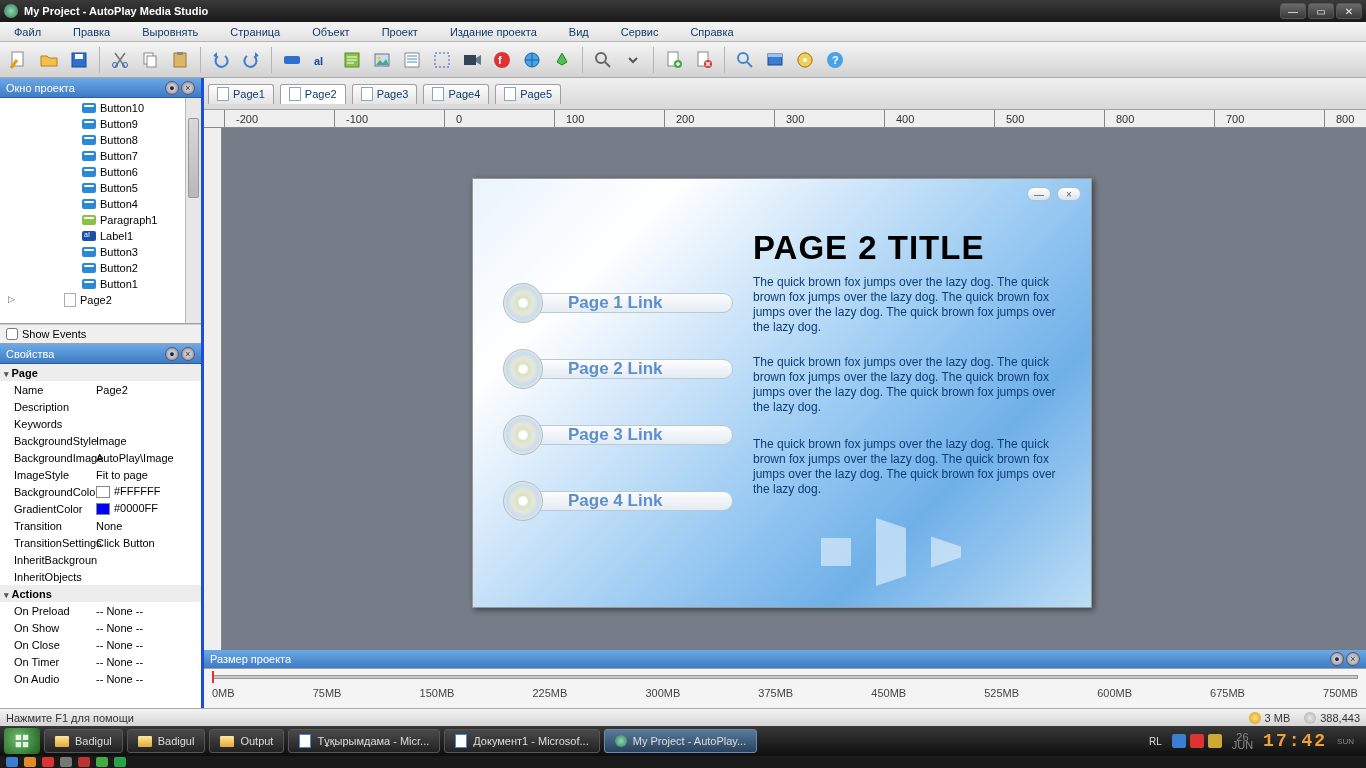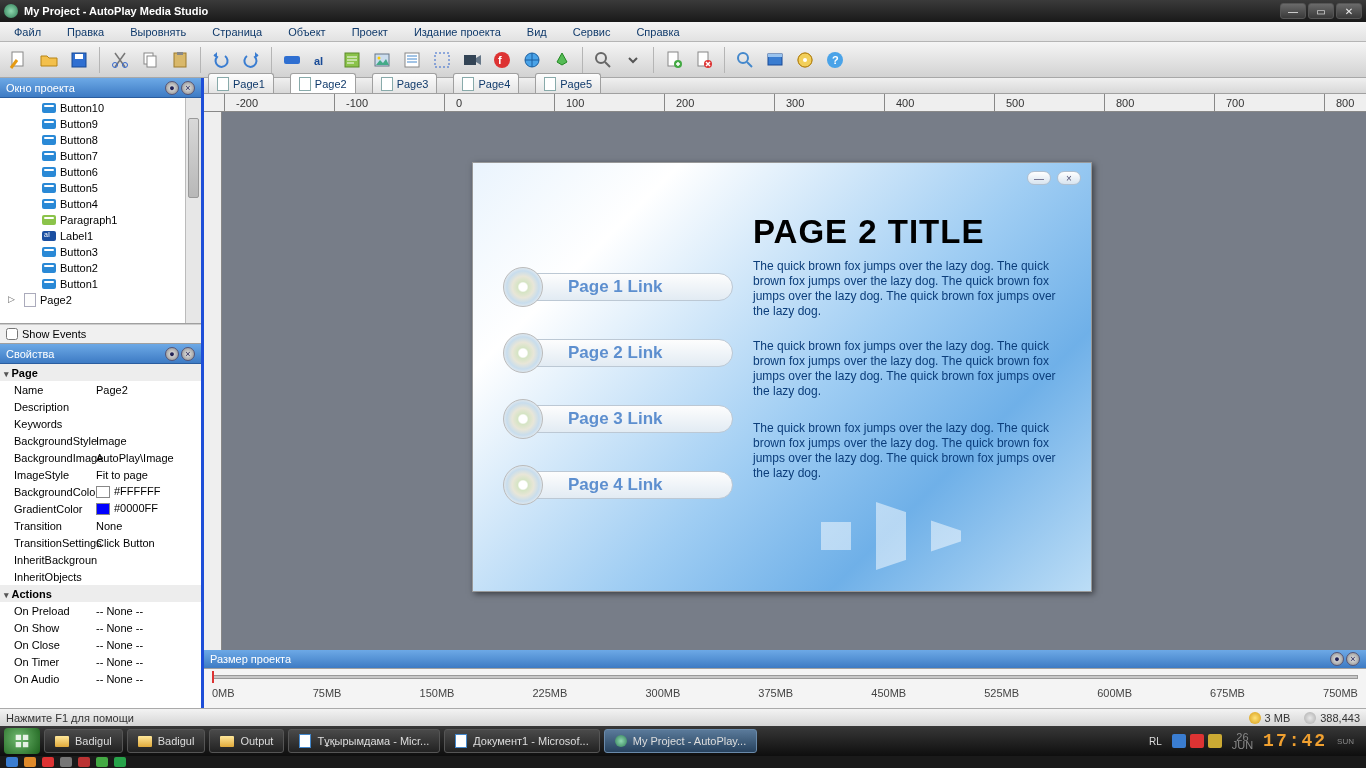--- a/index.html
+++ b/index.html
@@ -5,39 +5,39 @@
 * { margin: 0; padding: 0; box-sizing: border-box; font-family: Tahoma, Arial, sans-serif; font-size: 11px; }
 html, body { width: 1366px; height: 768px; overflow: hidden; background: #000; user-select: none; }
 
 
 .titlebar { height: 22px; background: linear-gradient(#3a3a3a,#191919); display: flex; align-items: center; color: #fff; padding: 0 4px; }
 .titlebar .app-icon { width: 14px; height: 14px; border-radius: 50%; background: radial-gradient(#8fd9b0,#2e7b55); margin-right: 6px; }
 .titlebar .title { flex: 1; font-weight: bold; }
 .winbtn { width: 26px; height: 16px; margin-left: 2px; border: 1px solid #555; border-radius: 3px; background: linear-gradient(#6a6a6a,#3a3a3a); display: flex; align-items: center; justify-content: center; color: #eee; font-size: 10px; cursor: default; }
 
 
-.menubar { height: 20px; background: linear-gradient(#f5f5f5,#e2e2e2); border-bottom: 1px solid #b5b5b5; display: flex; align-items: center; padding: 0 6px; gap: 10px; }
+.menubar { height: 20px; background: linear-gradient(#f5f5f5,#e2e2e2); border-bottom: 1px solid #b5b5b5; display: flex; align-items: center; padding: 0 6px; gap: 16px; }
 .menubar span { padding: 2px 8px; color: #103a6b; cursor: default; }
 
 
 .toolbar { height: 36px; background: linear-gradient(#f5f5f5,#d2d2d2); border-bottom: 1px solid #a8a8a8; display: flex; align-items: center; padding: 0 6px; gap: 4px; }
 .tbtn { width: 26px; height: 26px; border: 1px solid transparent; border-radius: 3px; display: flex; align-items: center; justify-content: center; cursor: default; }
 .tsep { width: 1px; height: 26px; background: #b5b5b5; margin: 0 3px; }
 .tbtn svg { width: 20px; height: 20px; }
 
 
 .main { display: flex; height: 630px; }
 .leftcol { width: 204px; background: #ededed; display: flex; flex-direction: column; border-right: 3px solid #1d4ed8; }
 .panel-hdr { height: 20px; background: linear-gradient(#6da9e6,#3d7bc4); color: #fff; display: flex; align-items: center; padding: 0 6px; font-weight: normal; border-bottom: 1px solid #2a5d9f; }
 .panel-hdr .spacer { flex: 1; }
 .hdrbtn { width: 14px; height: 14px; background: radial-gradient(#e8e8e8,#888); border-radius: 50%; border: 1px solid #557; margin-left: 2px; display:flex;align-items:center;justify-content:center;font-size:9px;color:#225; }
 
 .tree { flex: 0 0 226px; background: #fff; overflow-y: auto; border-bottom: 1px solid #a0a0a0; position: relative; }
 .tree-inner { padding: 2px 0; }
-.tree-row { height: 16px; display: flex; align-items: center; padding-left: 42px; gap: 4px; color: #000; cursor: default; }
+.tree-row { height: 16px; display: flex; align-items: center; padding-left: 42px; gap: 4px; color: #000; cursor: default; margin-left: 40px; }
 .tree-row .ticon { width: 14px; height: 10px; background: #2a89d6; border-radius: 2px; position: relative; }
 .tree-row .ticon::before { content:""; position:absolute; left:2px; top:2px; width:10px; height:2px; background:#fff; border-radius:1px;}
 .tree-row.para .ticon { background:#8bc34a; }
 .tree-row.lbl .ticon { background:#1b4fa1; }
 .tree-row.lbl .ticon::before{ content:"aI"; color:#fff; font-size:7px; line-height:10px; left:2px; top:-1px; width:auto;height:auto;background:none;}
 .tree-row.page { padding-left: 24px; }
 .tree-row.page .ticon { width:12px; height:14px; background:#fdfdfd; border:1px solid #aab; border-radius:0; }
 .tree-row.page .ticon::before{display:none;}
 .tree .chev { position:absolute; left:8px; color:#666; font-size:9px;}
 .showev { height: 20px; display: flex; align-items: center; padding: 0 6px; gap: 4px; background:#f0f0f0; border-top:1px solid #ccc; border-bottom:1px solid #a0a0a0;}
@@ -48,42 +48,42 @@
 .prow { display: flex; height: 17px; align-items: center; font-size: 11px; }
 .prow .k { width: 96px; padding-left: 14px; color:#000; }
 .prow .v { flex:1; color:#000; }
 .prow.group { background: #ededed; font-weight: bold; }
 .prow.group .k { padding-left: 4px; width:100%; }
 .prow.group .k::before { content:"▾"; color:#555; margin-right:3px; font-size:9px;}
 .prow .swatch { width:14px; height:12px; border:1px solid #888; margin-right:4px; display:inline-block; vertical-align:middle;}
 
 
 .center { flex: 1; display: flex; flex-direction: column; background: #b5b5b5; }
-.tabstrip { height: 16px; background: linear-gradient(#f0f0f0,#d8d8d8); border-bottom: 1px solid #a0a0a0; display: flex; align-items: flex-end; padding: 0 4px; gap: 16px; }
+.tabstrip { height: 32px; background: linear-gradient(#f0f0f0,#d8d8d8); border-bottom: 1px solid #a0a0a0; display: flex; align-items: center; padding: 0 4px; gap: 6px; }
 .pgtab { height: 20px; padding: 0 8px; display: flex; align-items: center; gap: 4px; background: linear-gradient(#fdfdfd,#e4e4e4); border: 1px solid #a0a0a0; border-bottom: none; border-radius: 3px 3px 0 0; color: #103a6b; cursor: default; }
 .pgtab.active { background: #fff; }
 .pgtab .pic { width:12px;height:14px;background:#fff;border:1px solid #8aa; }
 
 .rulers-h { height: 18px; background: #efefef; border-bottom: 1px solid #888; position: relative; overflow:hidden; font-size:9px; color:#333;}
 .rulers-h .tick { position:absolute; top:0; height:18px; border-left:1px solid #888; padding-left:11px; line-height:18px;}
 .canvas-wrap { flex: 1; position: relative; overflow: auto; background: #777d88; display:flex; }
 .ruler-v { width: 18px; background:#efefef; border-right:1px solid #888; flex-shrink:0;}
 .canvas-area { flex:1; position:relative; }
 
 .design-page { position: absolute; left: 250px; top: 50px; width: 620px; height: 430px; background: linear-gradient(135deg,#eaf4fd 0%,#ffffff 20%,#9fcdf3 55%,#6fb0e8 75%,#bcddf6 100%); box-shadow: 2px 2px 6px rgba(0,0,0,.5); border:1px solid #999; overflow:hidden; }
 .design-page::after{ content:""; position:absolute; right:10px; bottom:20px; width:260px; height:70px; background: repeating-linear-gradient(90deg, rgba(255,255,255,.5) 0 30px, transparent 30px 55px); clip-path: polygon(0 30%,20% 30%,20% 0,60% 50%,20% 100%,20% 70%,0 70%);}
 .winicons { position:absolute; top:8px; right:10px; display:flex; gap:6px;}
 .winicons div{ width:24px;height:14px;border:1px solid #b0c0d0;border-radius:7px;background:linear-gradient(#fff,#d8e4ef); font-size:10px; display:flex;align-items:center;justify-content:center;color:#557;}
 .pgtitle { position:absolute; top:50px; left:280px; font-family: Arial; font-size:33px; font-weight:bold; color:#000; letter-spacing:1px;}
 .pgpara { position:absolute; left:280px; width:310px; color:#0b3d7a; font-size:12px; line-height:15px;}
 .p1{top:96px;} .p2{top:176px;} .p3{top:258px;}
 .navbtn { position:absolute; left:30px; width:230px; height:44px; display:flex; align-items:center;}
 .b1{top:102px;} .b2{top:168px;} .b3{top:234px;} .b4{top:300px;}
 .navbtn .cd{ width:40px;height:40px;border-radius:50%;background:radial-gradient(circle,#fff 0 15%,#d5e4c4 20%,#e8e6d8 40%,#c8dded 60%,#eee 80%);border:1px solid #bbb;z-index:2;}
-.navbtn .bar{ flex:1; height:28px; margin-left:-20px; padding-left:28px; display:flex;align-items:center; border:1px solid #bcc8d4; border-radius:14px; background:linear-gradient(#fdfdfd,#e2ebf3); }
+.navbtn .bar{ flex:1; height:20px; margin-left:-20px; padding-left:28px; display:flex;align-items:center; border:1px solid #bcc8d4; border-radius:14px; background:linear-gradient(#fdfdfd,#e2ebf3); }
 .navbtn .bar span{ font-size:17px; font-weight:bold; color:#5d8fcf; margin-left:16px;}
 
 .size-panel-hdr { height: 18px; background: linear-gradient(#6da9e6,#3d7bc4); color:#fff; display:flex;align-items:center;padding:0 6px; }
 .size-panel-hdr .spacer{flex:1;}
 .size-strip { height: 40px; background:#f4f4f4; border-top:1px solid #a0a0a0; position:relative;}
 .size-strip .bar{position:absolute;left:8px;right:8px;top:6px;height:4px;background:#c8c8c8;border:1px solid #999;}
 .size-strip .marker{position:absolute;left:8px;top:2px;width:2px;height:12px;background:#d33;}
 .size-strip .lbls{position:absolute;left:8px;right:8px;top:18px;display:flex;justify-content:space-between;font-size:9px;color:#444;}
 
 

